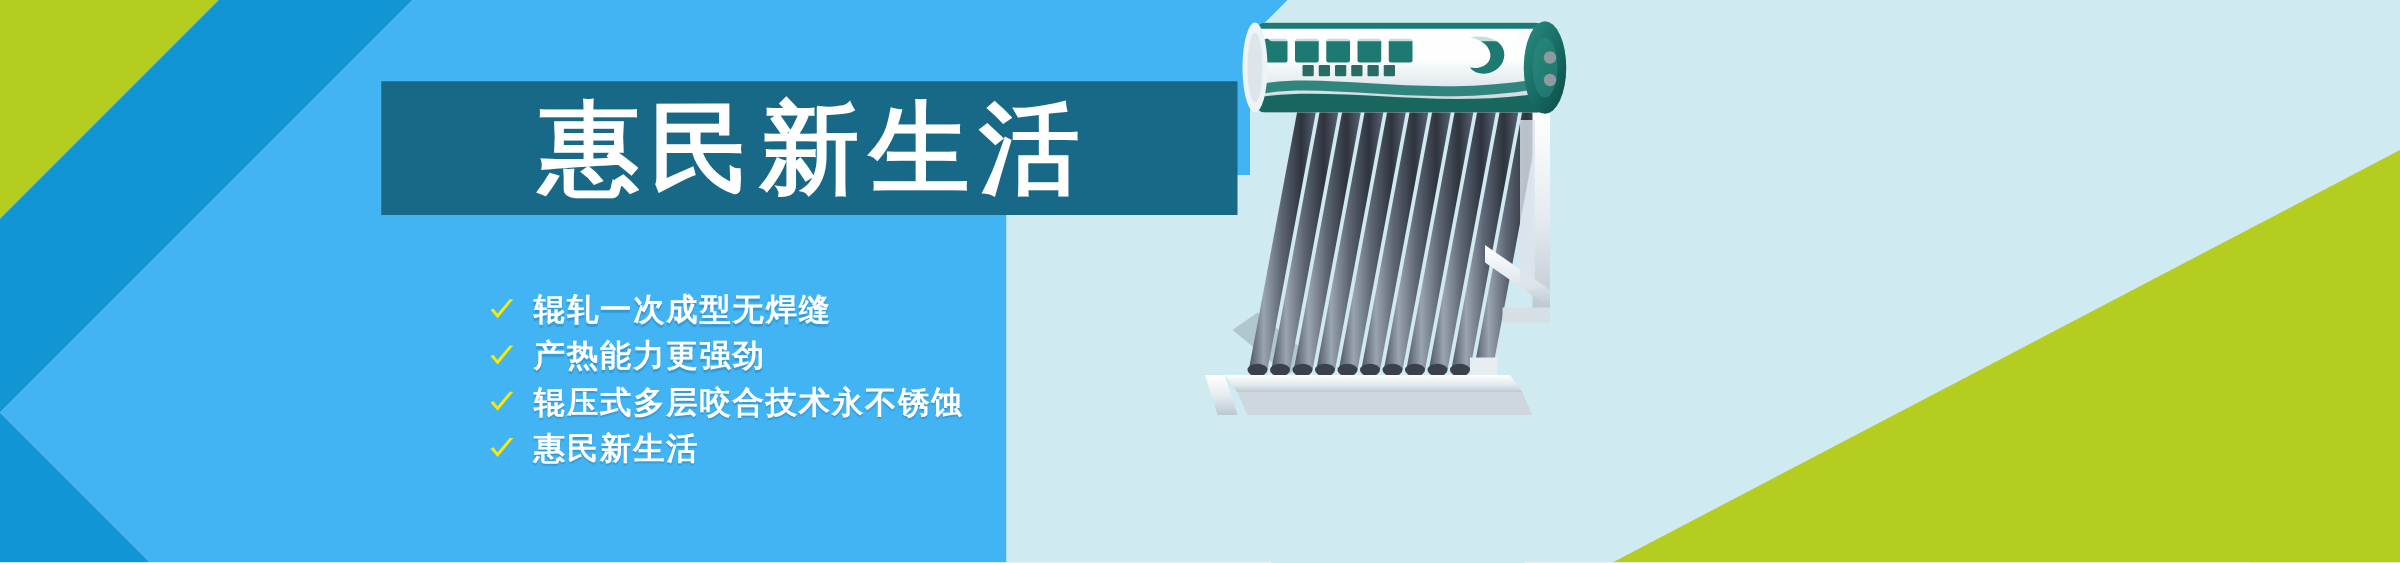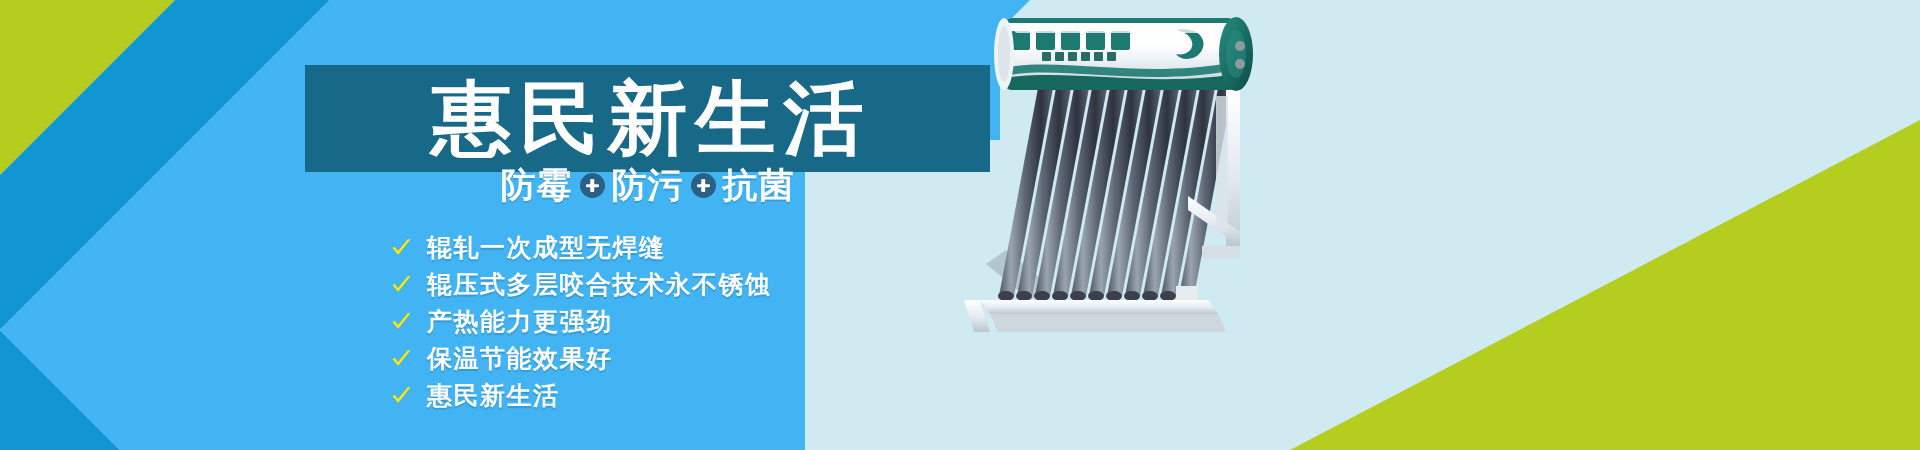--- a/index.html
+++ b/index.html
@@ -163,57 +163,44 @@
 
       <polygon points="1920,120 1920,450 1290,450" fill="#b5cd1e"></polygon>
       <polygon points="1800,450 1920,330 1920,450" fill="#b5cd1e"></polygon>
     </svg>
   </div>
 
   <div class="title-plate">
     <div class="title-text">惠民新生活</div>
   </div>
 
-  <div class="subtitle">
-    <span class="subtitle-word">防霉</span>
-    <span class="plus-badge"></span>
-    <span class="subtitle-word">防污</span>
-    <span class="plus-badge"></span>
-    <span class="subtitle-word">抗菌</span>
-  </div>
 
   <div class="features">
 
     <div class="feature-row">
       <svg class="check-icon" viewBox="0 0 24 24" xmlns="http://www.w3.org/2000/svg">
         <path d="M2.5 12.5 L8.5 19.5 L21.5 3.5 L18.5 3.5 L8.3 15.6 L5 11.2 Z" fill="#ffe800"></path>
       </svg>
       <span class="feature-label">辊轧一次成型无焊缝</span>
     </div>
 
     <div class="feature-row">
       <svg class="check-icon" viewBox="0 0 24 24" xmlns="http://www.w3.org/2000/svg">
         <path d="M2.5 12.5 L8.5 19.5 L21.5 3.5 L18.5 3.5 L8.3 15.6 L5 11.2 Z" fill="#ffe800"></path>
       </svg>
-      <span class="feature-label">辊压式多层咬合技术永不锈蚀</span>
+      <span class="feature-label">产热能力更强劲</span>
     </div>
 
     <div class="feature-row">
       <svg class="check-icon" viewBox="0 0 24 24" xmlns="http://www.w3.org/2000/svg">
         <path d="M2.5 12.5 L8.5 19.5 L21.5 3.5 L18.5 3.5 L8.3 15.6 L5 11.2 Z" fill="#ffe800"></path>
       </svg>
-      <span class="feature-label">产热能力更强劲</span>
+      <span class="feature-label">辊压式多层咬合技术永不锈蚀</span>
     </div>
 
-    <div class="feature-row">
-      <svg class="check-icon" viewBox="0 0 24 24" xmlns="http://www.w3.org/2000/svg">
-        <path d="M2.5 12.5 L8.5 19.5 L21.5 3.5 L18.5 3.5 L8.3 15.6 L5 11.2 Z" fill="#ffe800"></path>
-      </svg>
-      <span class="feature-label">保温节能效果好</span>
-    </div>
 
     <div class="feature-row">
       <svg class="check-icon" viewBox="0 0 24 24" xmlns="http://www.w3.org/2000/svg">
         <path d="M2.5 12.5 L8.5 19.5 L21.5 3.5 L18.5 3.5 L8.3 15.6 L5 11.2 Z" fill="#ffe800"></path>
       </svg>
       <span class="feature-label">惠民新生活</span>
     </div>
 
   </div>
 

